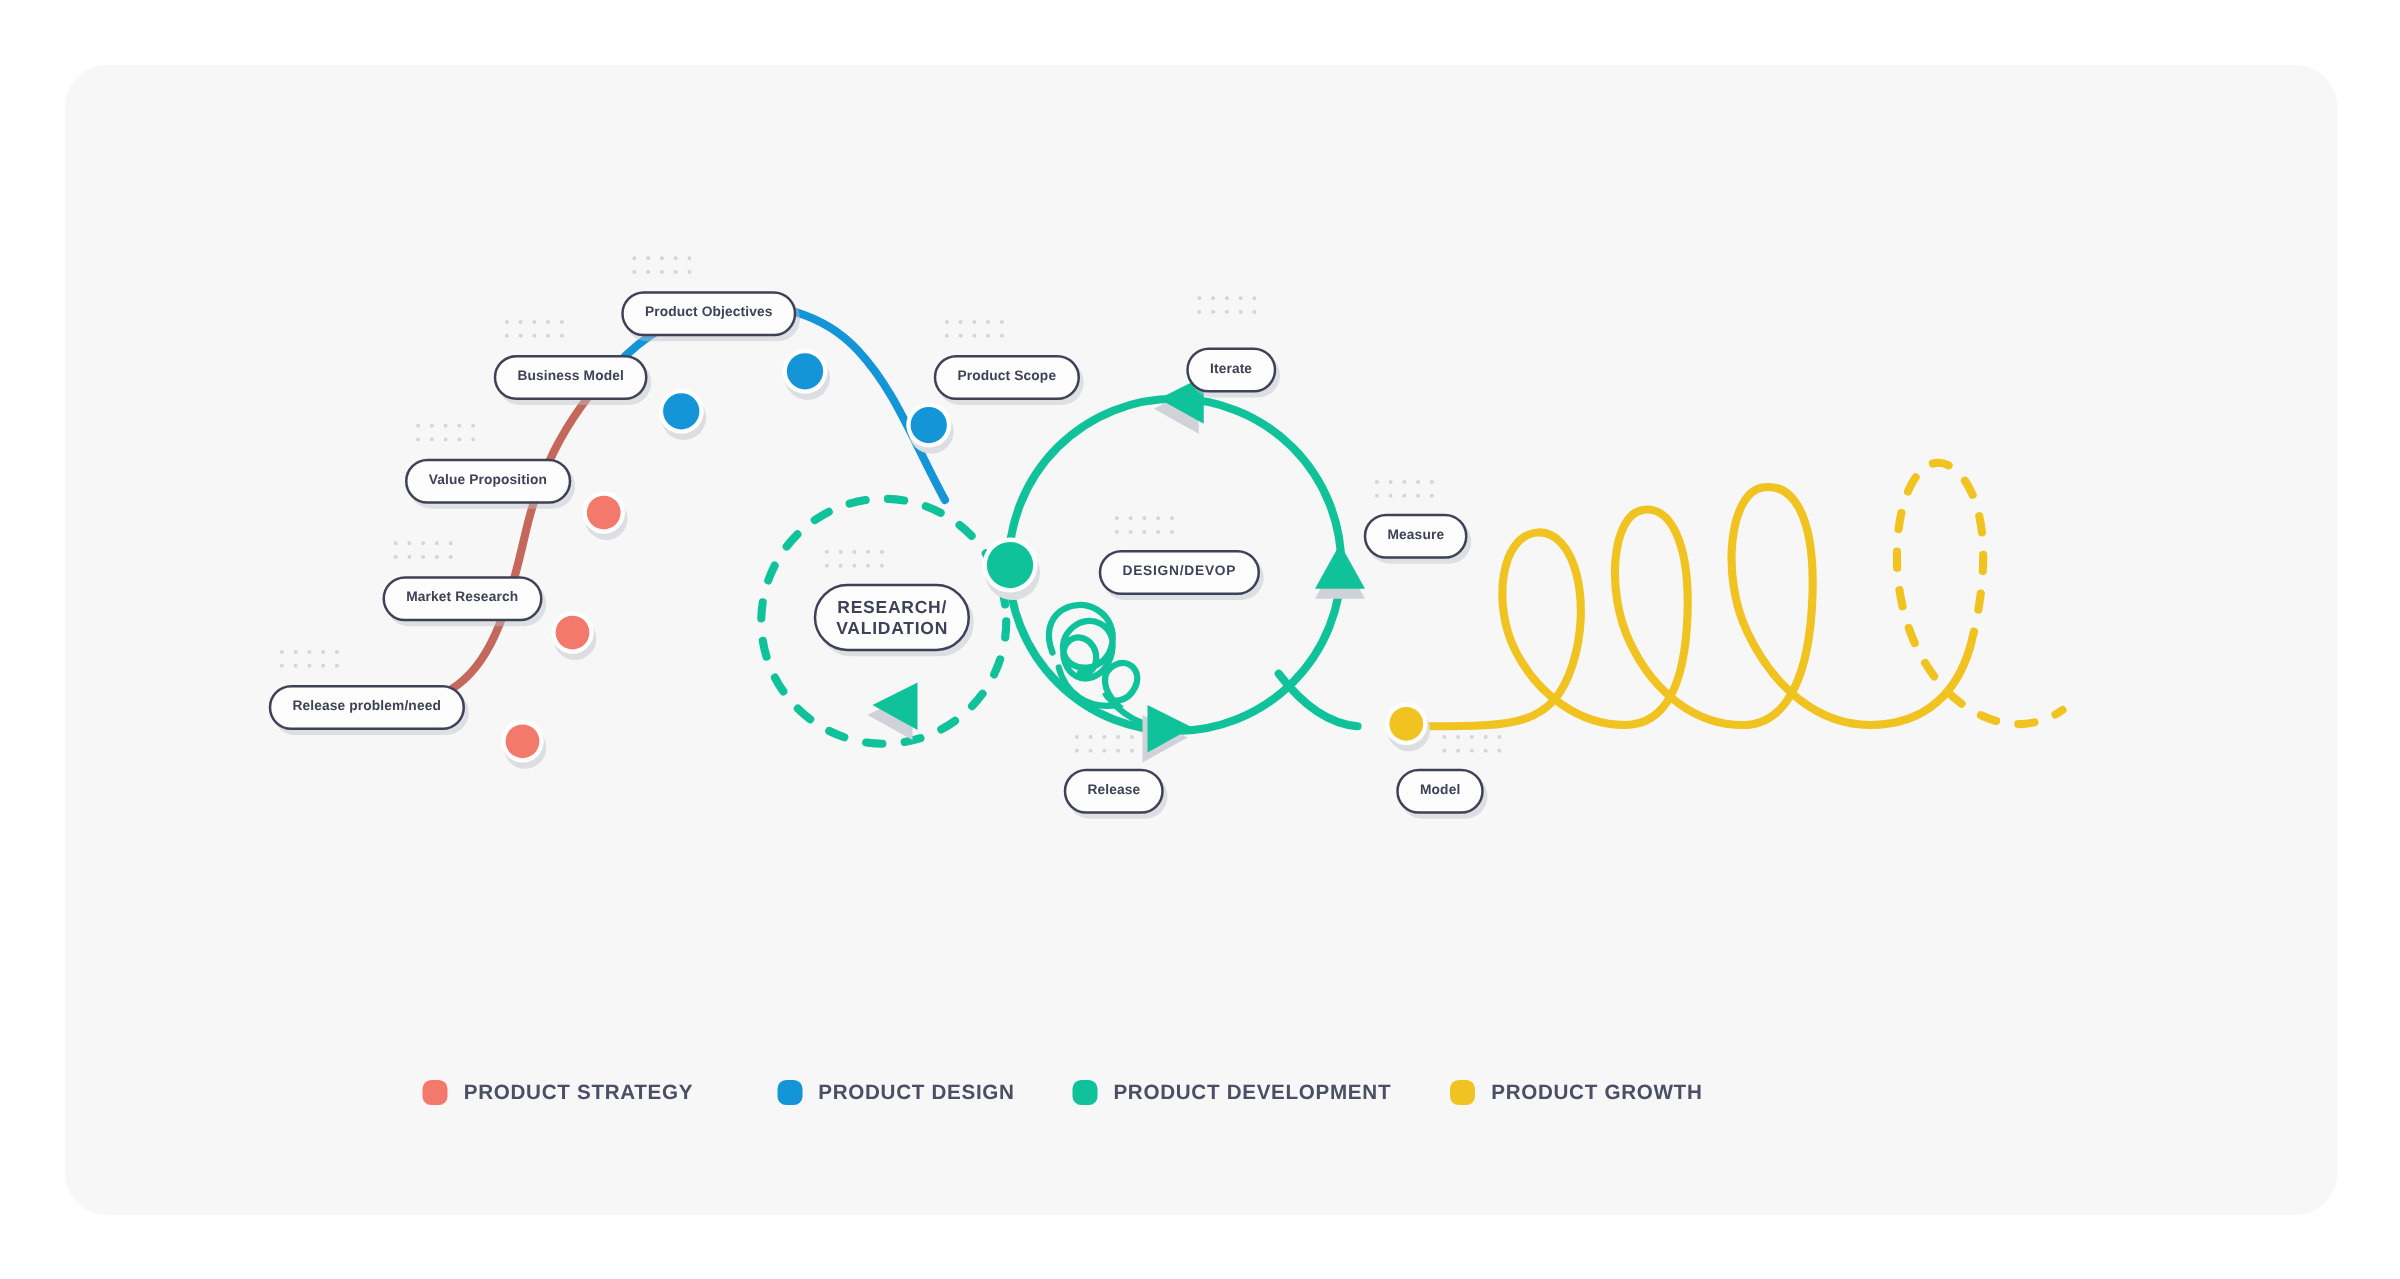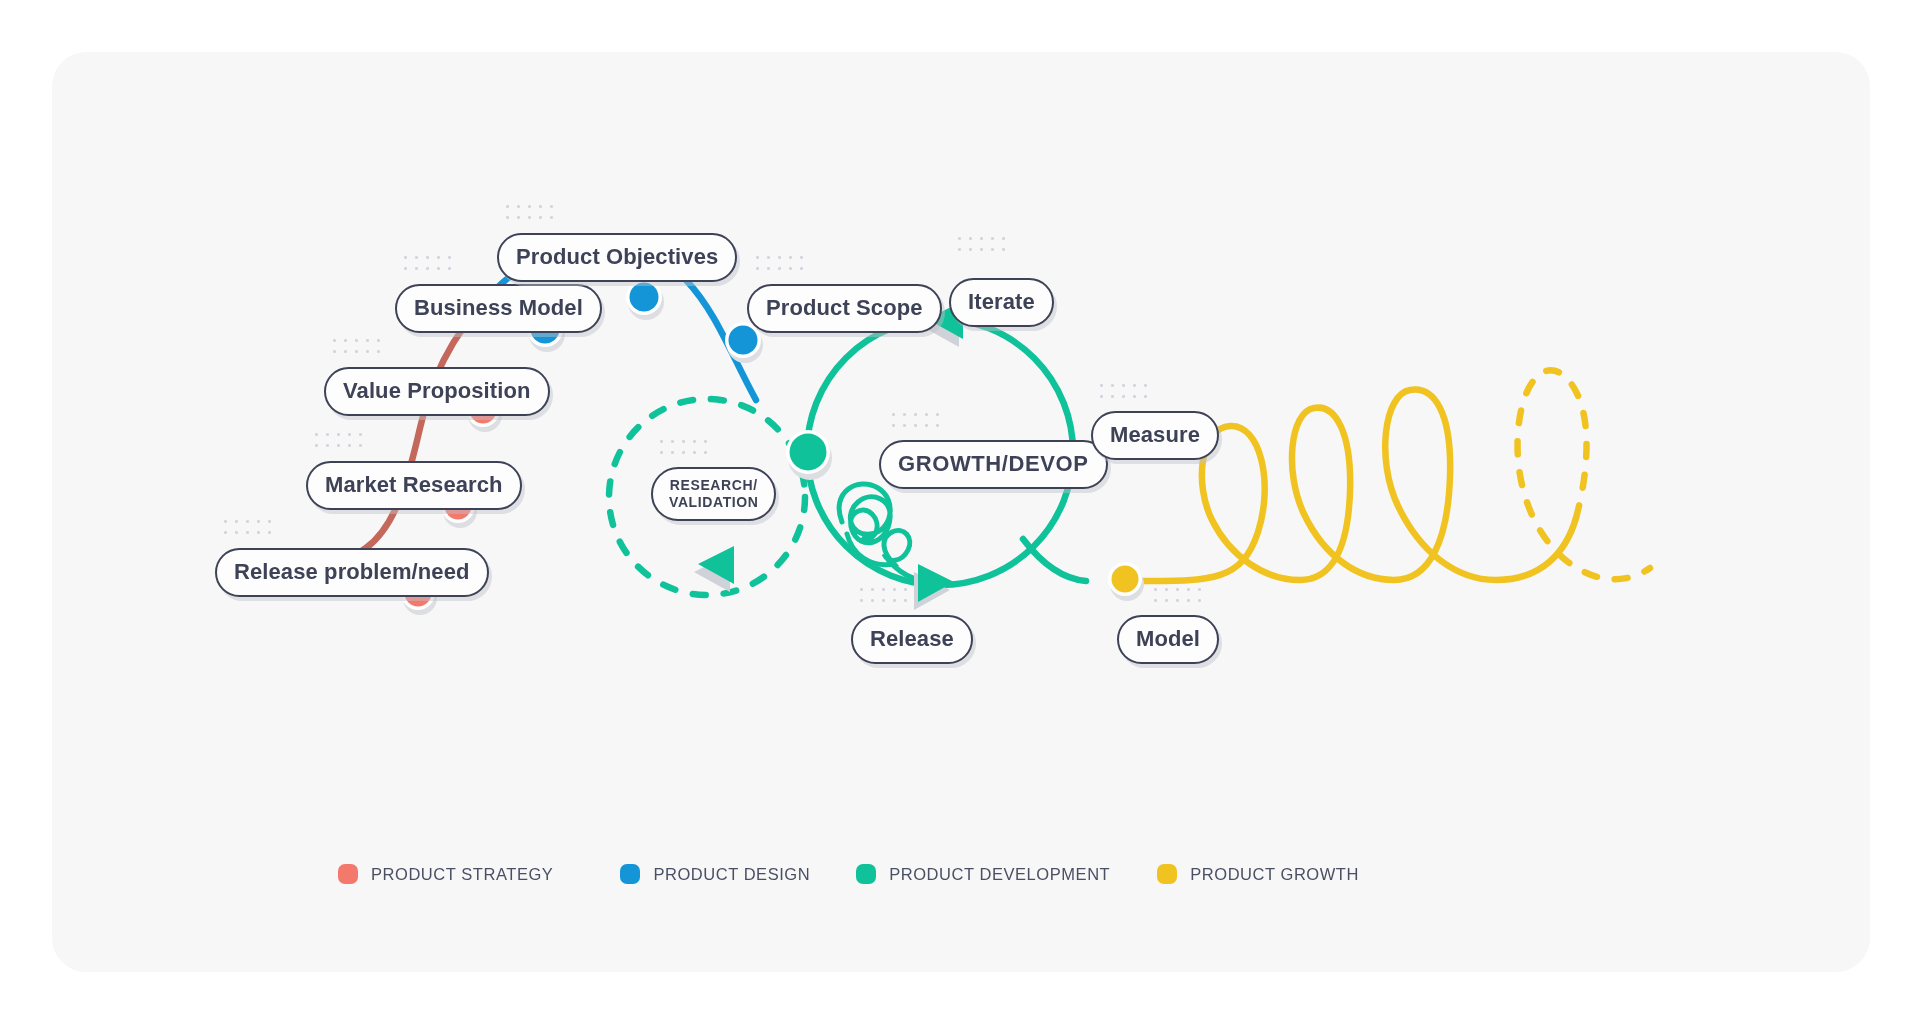--- a/index.html
+++ b/index.html
@@ -23,21 +23,21 @@
     overflow:visible;
   }
   
   .pill{
     position:absolute;
     background:#fdfdfd;
     border:2.5px solid #3d4257;
     border-radius:999px;
     color:#3d4257;
     font-weight:bold;
-    font-size:22px;
+    font-size:11px;
     letter-spacing:.1px;
     padding:9px 17px 10px 17px;
     white-space:nowrap;
     box-shadow:3px 4px 0 rgba(190,192,200,.45);
     line-height:1.18;
     text-align:center;
   }
   .pill.two-line{ padding:8px 16px 9px 16px; font-size:14px; letter-spacing:.4px;text-align:center;}
   .pill.caps{ letter-spacing:.6px; }
   
@@ -58,21 +58,21 @@
     display:flex;
     align-items:center;
     gap:0;
   }
   .legend-item{ display:flex; align-items:center; }
   .legend-sw{
     width:20px; height:20px; border-radius:7px;
     margin-right:13px; flex:none;
   }
   .legend-label{
-    font-size:16.5px; font-weight:normal;
+    font-size:16.5px; font-weight:bold;
     letter-spacing:.55px; color:#4a4f63;
     white-space:nowrap;
   }
 </style>
 </head>
 <body>
 
 <div id="canvas">
 
   <svg class="layer" viewBox="0 0 1818 920">
@@ -355,21 +355,21 @@
 
   <div class="pill" style="left:695px;top:232px">Product Scope</div>
 
   <div class="pill two-line caps" style="left:599px;top:415px">
     <span>RESEARCH/</span><br>
     <span>VALIDATION</span>
   </div>
 
   <div class="pill" style="left:897px;top:226px">Iterate</div>
 
-  <div class="pill caps" style="left:827px;top:388px">GROWTH/DEVOP</div>
+  <div class="pill caps" style="left:827px;top:388px">DESIGN/DEVOP</div>
 
   <div class="pill" style="left:799px;top:563px">Release</div>
 
   <div class="pill" style="left:1039px;top:359px">Measure</div>
 
   <div class="pill" style="left:1065px;top:563px">Model</div>
 
   <div id="legend">
     <div class="legend-item">
       <span class="legend-sw" style="background:#f4796d"></span>

